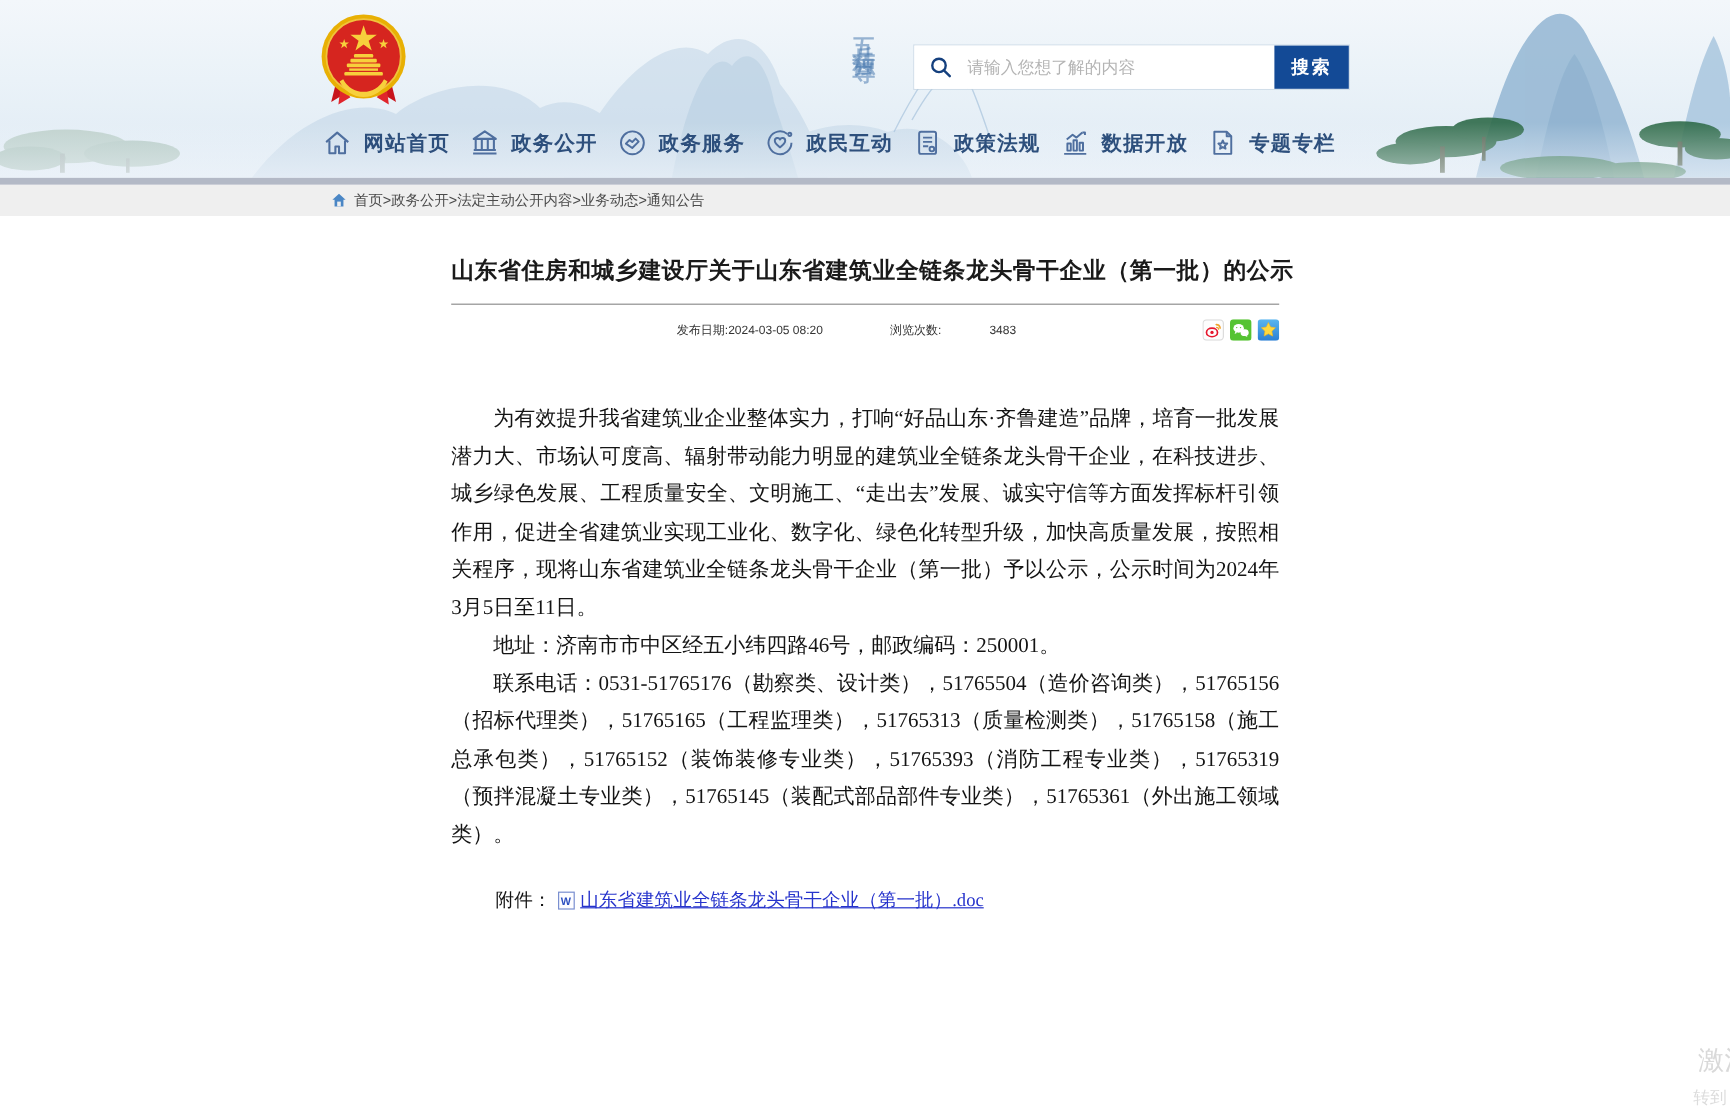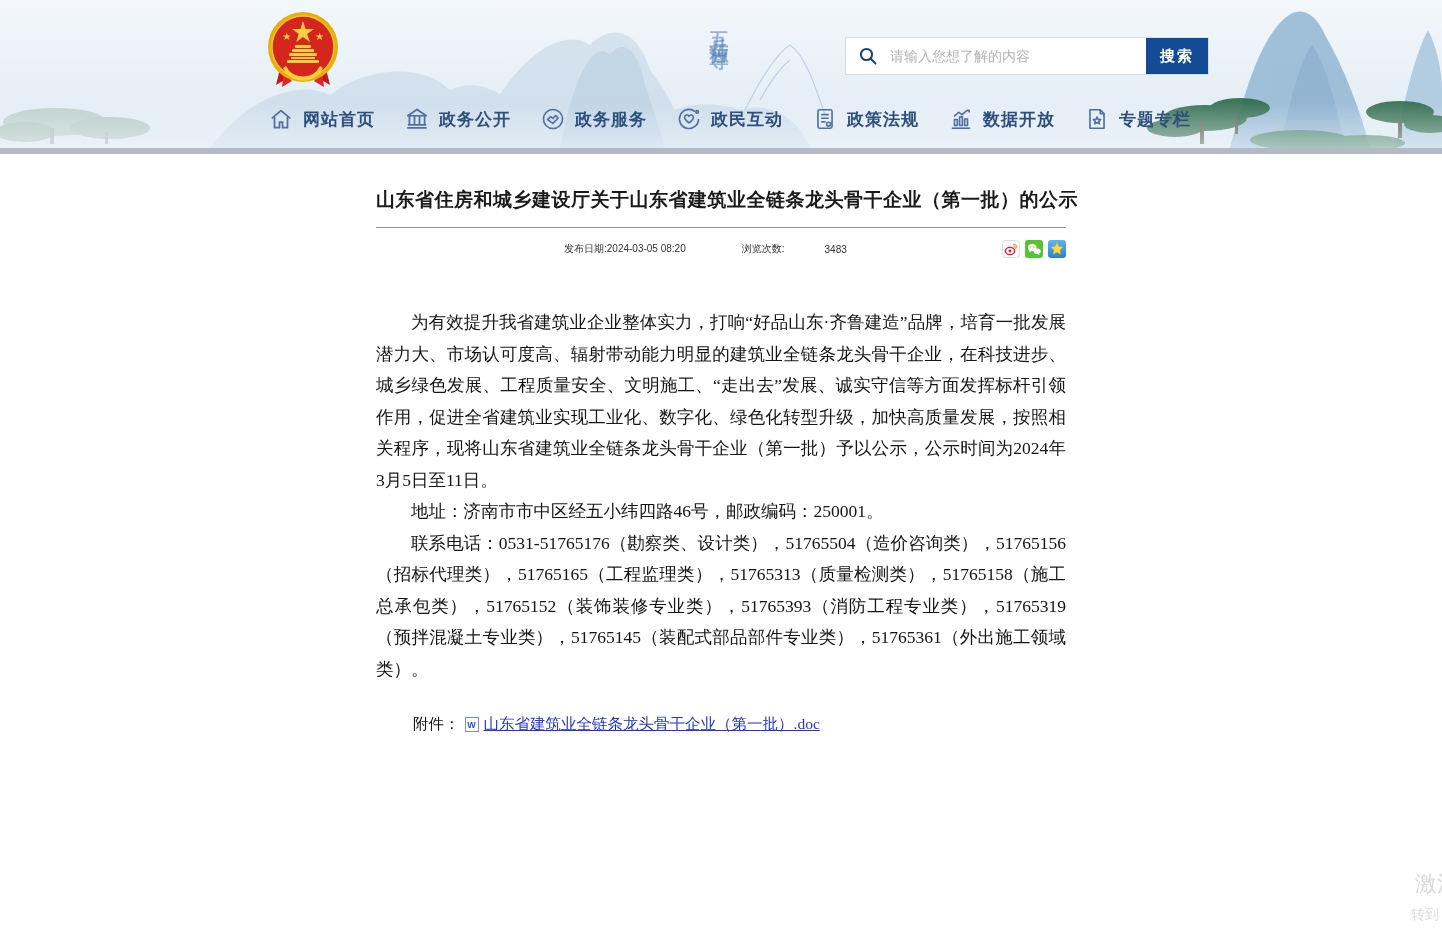--- a/index.html
+++ b/index.html
@@ -24,31 +24,31 @@
   .calligraphy {
     position:absolute; left:706px; top:16px; height:102px;
     writing-mode:vertical-rl; font-family:"Liberation Serif", serif;
     font-size:19px; letter-spacing:6px; color:rgba(77,124,176,.55); font-weight:bold;
   }
   .brand { position:absolute; left:266px; top:11px; display:flex; align-items:center; gap:11px; z-index:3; }
   .emblem { width:74px; height:78px; }
   .site-title { font-size:31px; font-weight:bold; color:#1961ac; letter-spacing:2.5px; line-height:36px; }
   .site-subtitle { font-size:10.5px; color:#55677a; margin-top:5px; letter-spacing:.2px; }
 
-  .search-bar { position:absolute; left:846px; top:38px; width:362px; height:36px; display:flex; z-index:3;
+  .search-bar { position:absolute; left:762px; top:38px; width:362px; height:36px; display:flex; z-index:3;
     box-shadow:0 0 0 1px rgba(190,205,220,.55); background:#fff; }
   .search-icon-wrap { width:44px; display:flex; align-items:center; justify-content:center; background:#fff; }
   .search-input { flex:1; border:none; outline:none; font-size:14px; color:#333; background:#fff; padding-right:8px; }
   .search-input::placeholder { color:#b4b4b4; }
   .search-button {
     width:62px; border:none; background:#134a96; color:#fff; font-size:15px; font-weight:bold;
     letter-spacing:2px; cursor:pointer; font-family:"Liberation Sans", sans-serif;
   }
 
-  .main-nav { position:absolute; left:268px; top:106px; display:flex; gap:29px; z-index:3; }
+  .main-nav { position:absolute; left:268px; top:106px; display:flex; gap:16px; z-index:3; }
   .nav-item { display:flex; align-items:center; gap:9px; text-decoration:none; cursor:pointer; }
   .nav-item .lbl { font-size:17px; font-weight:bold; color:#2d4f7c; letter-spacing:1px; }
   .nav-ic { width:26px; height:26px; }
 
   
   .header-divider { height:6px; background:#b3b9c6; }
   .breadcrumb-bar {
     height:26px; background:#efefef; display:flex; align-items:center;
     padding-left:276px; gap:6px; font-size:12px; color:#4a4a4a;
   }
@@ -238,20 +238,27 @@
             <path d="M15 3.5V7h3.5"></path>
           <path d="M12 10.2l1 2.2 2.4.2-1.8 1.6.5 2.3-2.1-1.2-2.1 1.2.5-2.3-1.8-1.6 2.4-.2z"></path>
         </svg>
         <span class="lbl">专题专栏</span>
       </a>
     </nav>
   </header>
 
   <div class="header-divider"></div>
 
+  <div class="breadcrumb-bar">
+    <svg width="13" height="12" viewBox="0 0 13 12">
+      <path d="M6.5 0.5 12 5.5 H10.2 V11 H2.8 V5.5 H1 Z" fill="#4a86c5"></path>
+      <rect x="5" y="7" width="3" height="4" fill="#efefef"></rect>
+    </svg>
+    <span class="breadcrumb-text">首页&gt;政务公开&gt;法定主动公开内容&gt;业务动态&gt;通知公告</span>
+  </div>
 
   <main class="article">
 
     <h1 class="article-title">山东省住房和城乡建设厅关于山东省建筑业全链条龙头骨干企业（第一批）的公示</h1>
     <div class="title-rule"></div>
 
     <div class="article-meta">
       <span class="meta-date"><span>发布日期:</span><span>2024-03-05 08:20</span></span>
       <span class="meta-views-label">浏览次数:</span>
       <span class="meta-views-value">3483</span>

